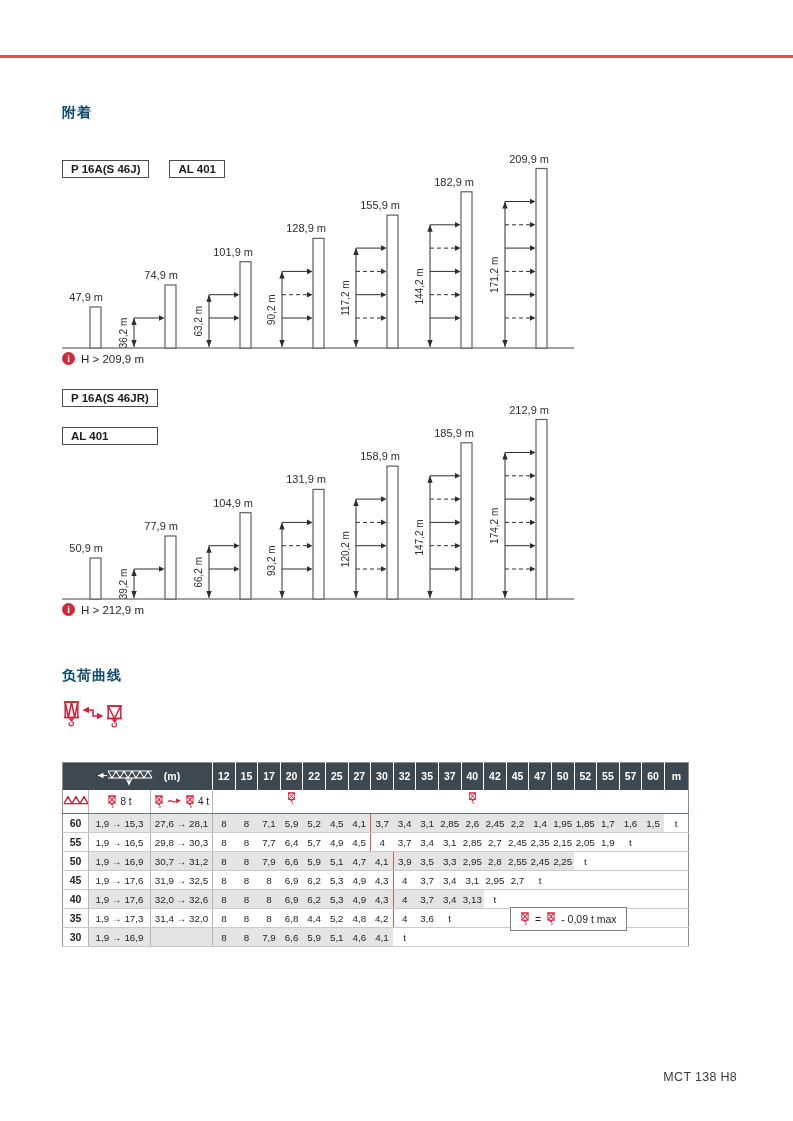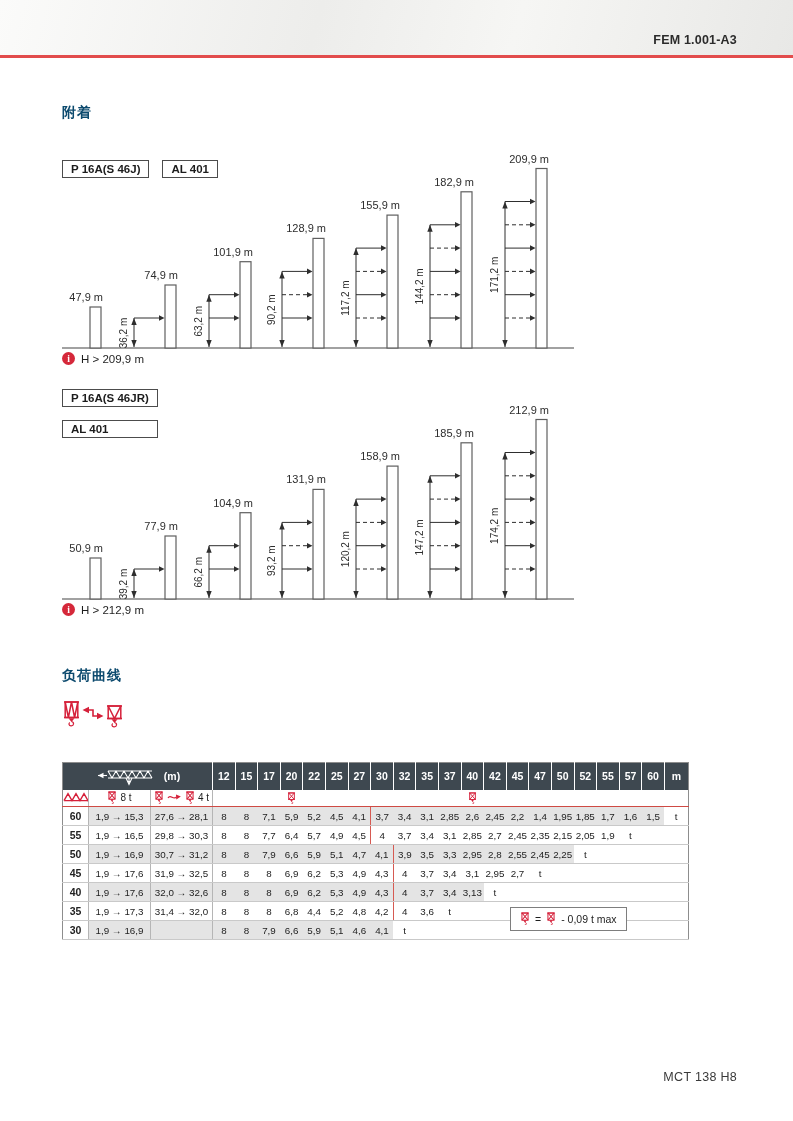--- a/index.html
+++ b/index.html
@@ -8,21 +8,21 @@
   .page { position:relative; width:793px; height:1121px; background:#fff; overflow:hidden; margin:0 auto; }
 
   
   .banner { position:absolute; left:0; top:0; width:793px; height:55px;
     background:linear-gradient(105deg,#fbfbfa 0%,#ededeb 40%,#f6f6f4 65%,#e8e8e6 100%); }
   .banner-code { position:absolute; right:56px; top:33px; font-size:12.5px; font-weight:bold; color:#2b2b2b; letter-spacing:.2px; }
   .rule { position:absolute; left:0; top:55px; width:793px; height:3px; background:#e24c4c; }
 
   .sec-title { position:absolute; left:62px; font-size:14px; font-weight:bold; color:#0c4a6e; letter-spacing:1px; }
 
-  .model-boxes { position:absolute; left:62px; display:flex; gap:13px; }
+  .model-boxes { position:absolute; left:62px; display:flex; gap:20px; }
   .model-box { border:1.4px solid #4c4c4c; padding:2px 8px; font-size:11.5px; font-weight:bold; color:#1c1c1c; background:#fff; white-space:nowrap; }
 
   .diagram-svg { position:absolute; left:62px; overflow:visible; }
   .dlabel { font-size:11px; fill:#2d2d2d; font-family:"Liberation Sans","DejaVu Sans",sans-serif; }
   .dtie   { font-size:10px; fill:#2d2d2d; font-family:"Liberation Sans","DejaVu Sans",sans-serif; }
 
   .dnote { position:absolute; left:62px; display:flex; align-items:center; gap:6px; }
   .info-dot { width:13px; height:13px; border-radius:50%; background:#d5283a; color:#fff; font-size:9.5px; font-weight:bold;
     display:flex; align-items:center; justify-content:center; font-family:"Liberation Serif",serif; flex:0 0 auto; }
   .dnote span { font-size:11.5px; color:#1e1e1e; font-weight:500; }
@@ -30,44 +30,41 @@
   .reeving { position:absolute; left:62px; top:700px; }
 
   
   .load-table { position:absolute; left:62px; top:762px; width:626px; border-collapse:collapse; table-layout:fixed;
     font-size:9.8px; color:#222; border:1px solid #8d8d8d; }
   .load-table th,.load-table td { padding:0; text-align:center; vertical-align:middle; white-space:nowrap; overflow:hidden; }
   .load-table thead .hrow th { background:#3e4850; color:#fff; font-size:10.5px; font-weight:bold; height:27px; border-right:1px solid #fff; }
   .load-table thead .hrow th:last-child { border-right:1px solid #8d8d8d; }
   .load-table thead .hrow th.jibcell { text-align:center; }
   .jibcell-inner { display:flex; align-items:center; justify-content:center; gap:5px; }
-  .load-table tr.sub td { height:17px; background:#fff; border-bottom:1.5px solid #cf4a44; }
+  .load-table tr.sub td { height:24px; background:#fff; border-bottom:1.5px solid #cf4a44; }
   .load-table tbody tr { height:19px; }
   .load-table tbody td, .load-table tbody th { border-bottom:1px solid #c9c9c9; }
   .load-table tbody th { font-weight:bold; font-size:10.5px; background:#fff; }
   .load-table td.sh { background:#e4e4e4; }
   .load-table td.rl { border-left:1.5px solid #d65a52; }
   .load-table td.vl, .load-table th.vl { border-left:1px solid #b5b5b5; }
   .subcell { display:flex; align-items:center; justify-content:center; gap:3px; font-size:10px; color:#1e1e1e; font-weight:500; }
   .subspan { position:relative; }
   .hook-marker { position:absolute; top:2px; }
 
   .tnote { position:absolute; left:510px; top:907px; height:24px; display:flex; align-items:center; gap:5px;
     padding:0 9px; border:1px solid #7e7e7e; background:#fff; font-size:10.5px; color:#1e1e1e; z-index:5; }
 
   .footer-code { position:absolute; right:56px; top:1070px; font-size:12.5px; color:#3a3a3a; letter-spacing:.3px; }
 </style>
 </head>
 <body>
 
 <div class="page">
 
-  <div class="banner">
-    <div class="banner-code">FEM 1.001-A3</div>
-  </div>
   <div class="rule"></div>
 
   <div class="sec-title" style="top:104px;">附着</div>
 
   <svg class="diagram-svg" id="diagram-0" style="top:150px;" width="560" height="202">
       <line x1="0" y1="198" x2="512" y2="198" stroke="#828282" stroke-width="1.7"></line>
       <rect x="28" y="157.0" width="11" height="41.0" fill="#fff" stroke="#5f5f5f" stroke-width="1.2"></rect>
       <text x="41" y="151.0" text-anchor="end" class="dlabel">47,9 m</text>
       <rect x="103" y="135.0" width="11" height="63.0" fill="#fff" stroke="#5f5f5f" stroke-width="1.2"></rect>
       <text x="116" y="129.0" text-anchor="end" class="dlabel">74,9 m</text>

